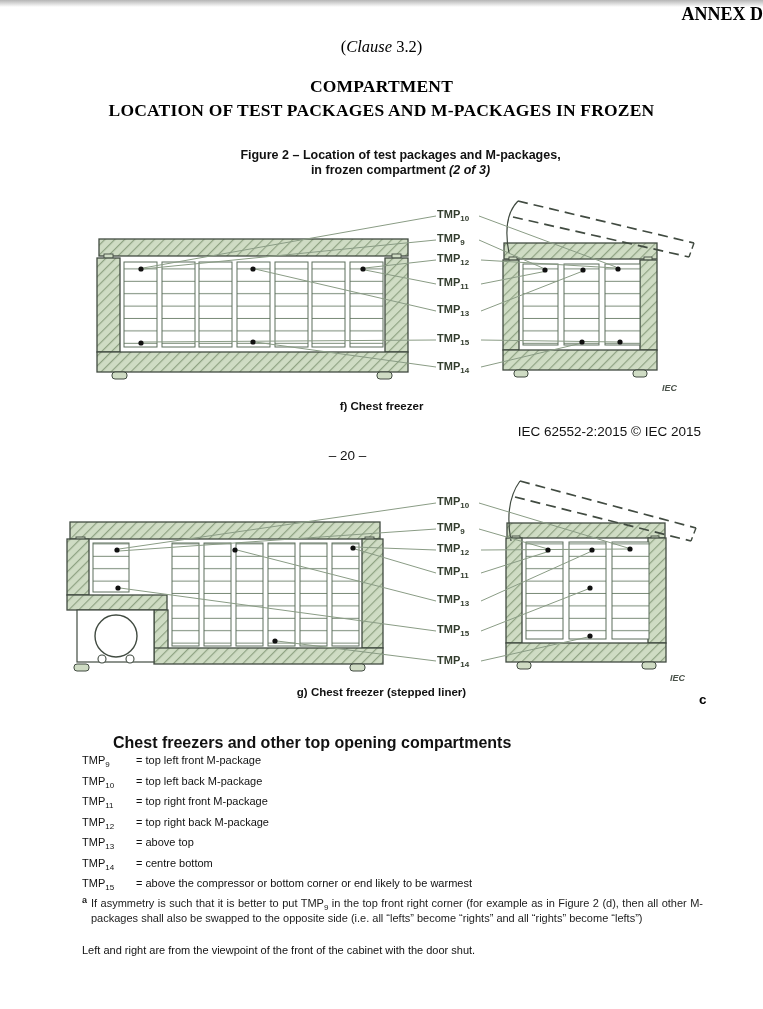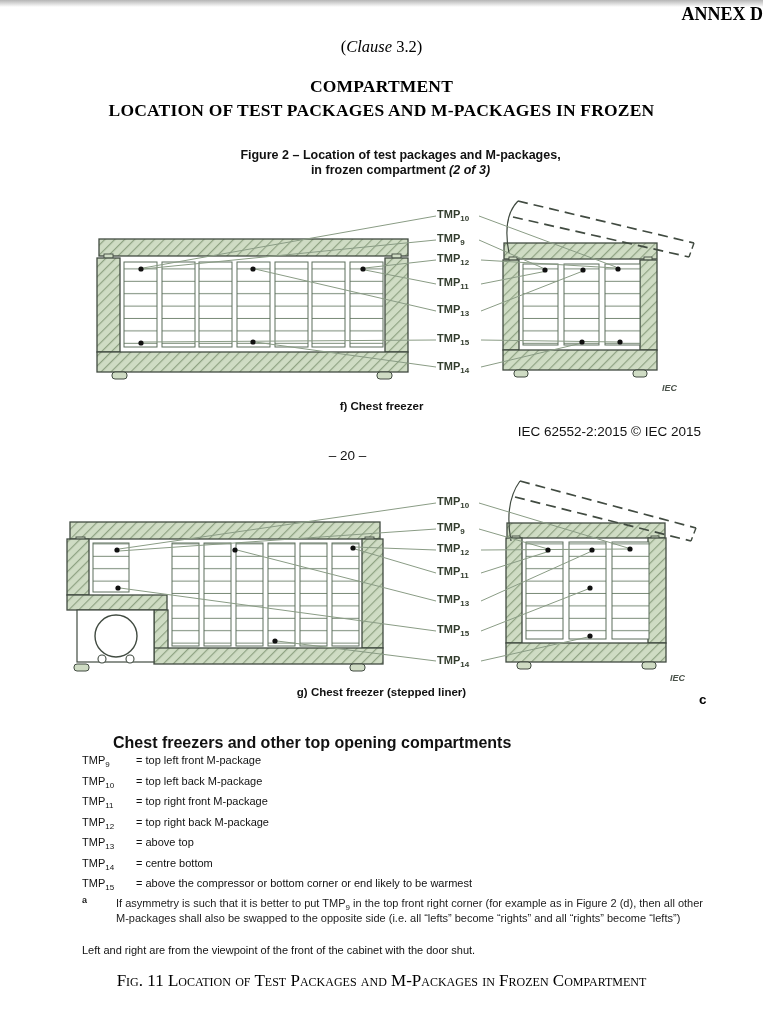--- a/index.html
+++ b/index.html
@@ -26,21 +26,21 @@
   .running-header{position:absolute;top:424px;left:0;width:763px;font-size:13.5px;color:#111;}
   .pgnum{position:absolute;left:300px;width:95px;text-align:center;margin-top:24px;}
   .copyright{position:absolute;left:480px;width:221px;text-align:right;}
   .margin-note{position:absolute;left:699px;top:692px;font-weight:bold;font-size:13.5px;color:#000;}
   .legend-heading{position:absolute;left:82px;top:734px;font-weight:bold;font-size:16px;color:#111;margin-left:31px;}
   .legend-item{position:absolute;left:82px;font-size:11px;color:#111;}
   .legend-item .term{display:inline-block;width:54px;font-size:11px;}
   .legend-item sub, .footnote sub{font-size:8px;line-height:0;}
   .footnote{position:absolute;left:82px;top:896px;width:621px;font-size:11px;line-height:14.5px;}
   .footnote .marker{position:absolute;left:0;top:-3px;font-weight:bold;font-size:9px;}
-  .footnote .fn-text{display:block;margin-left:34px;text-align:justify;}
+  .footnote .fn-text{display:block;margin-left:9px;text-align:justify;}
   .viewpoint-note{position:absolute;left:82px;top:944px;font-size:11px;color:#111;}
   .bottom-caption{position:absolute;top:971px;left:0;width:763px;text-align:center;
         font-family:"Liberation Serif",serif;font-variant:small-caps;font-size:17px;color:#000;}
 </style>
 </head>
 <body>
 
 <div id="page">
   <div class="top-edge"></div>
 
@@ -270,14 +270,13 @@
   <div class="legend-item" style="top:857px"><span class="term"><span>TMP</span><sub>14</sub></span><span>= centre bottom</span></div>
   <div class="legend-item" style="top:877px"><span class="term"><span>TMP</span><sub>15</sub></span><span>= above the compressor or bottom corner or end likely to be warmest</span></div>
 
   <div class="footnote">
     <span class="marker">a</span>
     <span class="fn-text"><span>If asymmetry is such that it is better to put TMP</span><sub>9</sub><span> in the top front right corner (for example as in Figure 2 (d), then all other M-packages shall also be swapped to the opposite side (i.e. all “lefts” become “rights” and all “rights” become “lefts”)</span></span>
   </div>
 
   <div class="viewpoint-note">Left and right are from the viewpoint of the front of the cabinet with the door shut.</div>
 
-  <div class="bottom-caption">Fig. 11 Location of Test Packages and M-Packages in Frozen Compartment</div>
 </div>
 
 </body></html>

